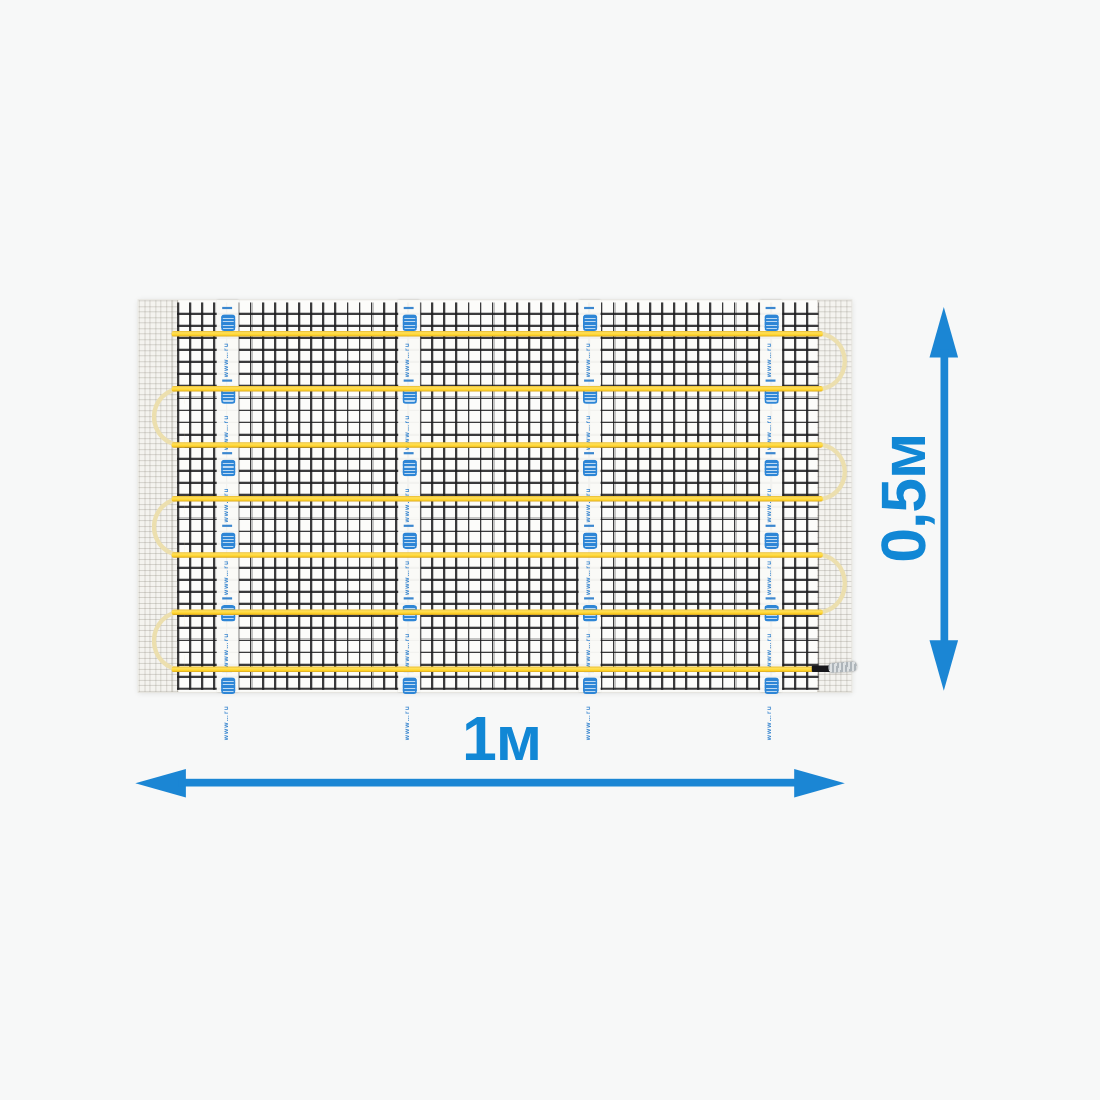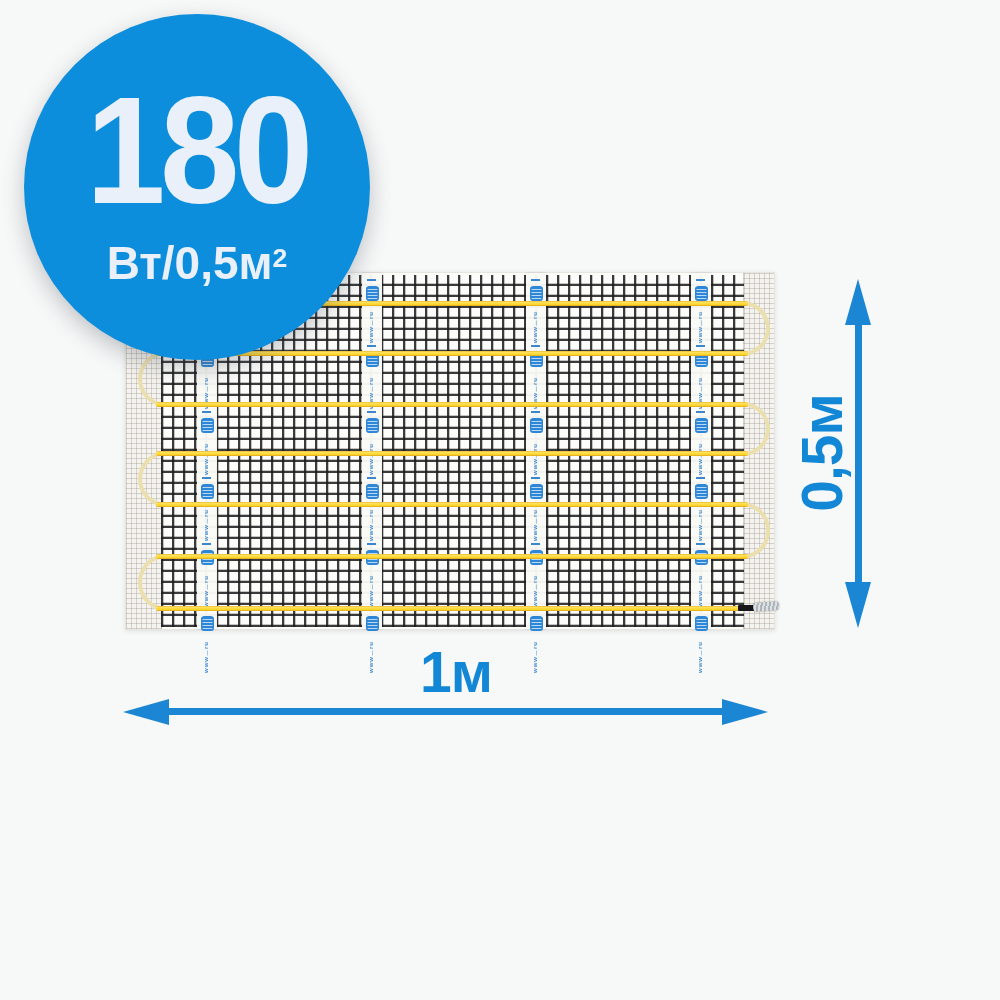--- a/index.html
+++ b/index.html
@@ -214,24 +214,20 @@
       <div class="loop loop-right" style="top: 228.5px; height: 57px; left: 612px; width: 32px;"></div>
       <div class="cable-run" style="left: 30px; width: 592px; top: 27.5px;"></div>
       <div class="cable-run" style="left: 30px; width: 592px; top: 77.5px;"></div>
       <div class="cable-run" style="left: 30px; width: 592px; top: 128.5px;"></div>
       <div class="cable-run" style="left: 30px; width: 592px; top: 177.5px;"></div>
       <div class="cable-run" style="left: 30px; width: 592px; top: 228.5px;"></div>
       <div class="cable-run" style="left: 30px; width: 592px; top: 280.5px;"></div>
       <div class="cable-run" style="left: 30px; width: 584px; top: 332.5px;"></div>
     </div>
 
-  <div class="badge">
-    <div class="badge-value">180</div>
-    <div class="badge-unit"><span>Вт/0,5м</span><sup>2</sup></div>
-  </div>
 
   <div>
     <div class="tri tri-up" style="left:845px;top:279px;"></div>
     <div class="dim-shaft" style="left:855px;top:318px;width:7px;height:272px;"></div>
     <div class="tri tri-down" style="left:845px;top:582px;"></div>
     <div class="dim-label dim-label-height">0,5м</div>
   </div>
 
   <div>
     <div class="tri tri-left" style="left:123px;top:699px;"></div>

